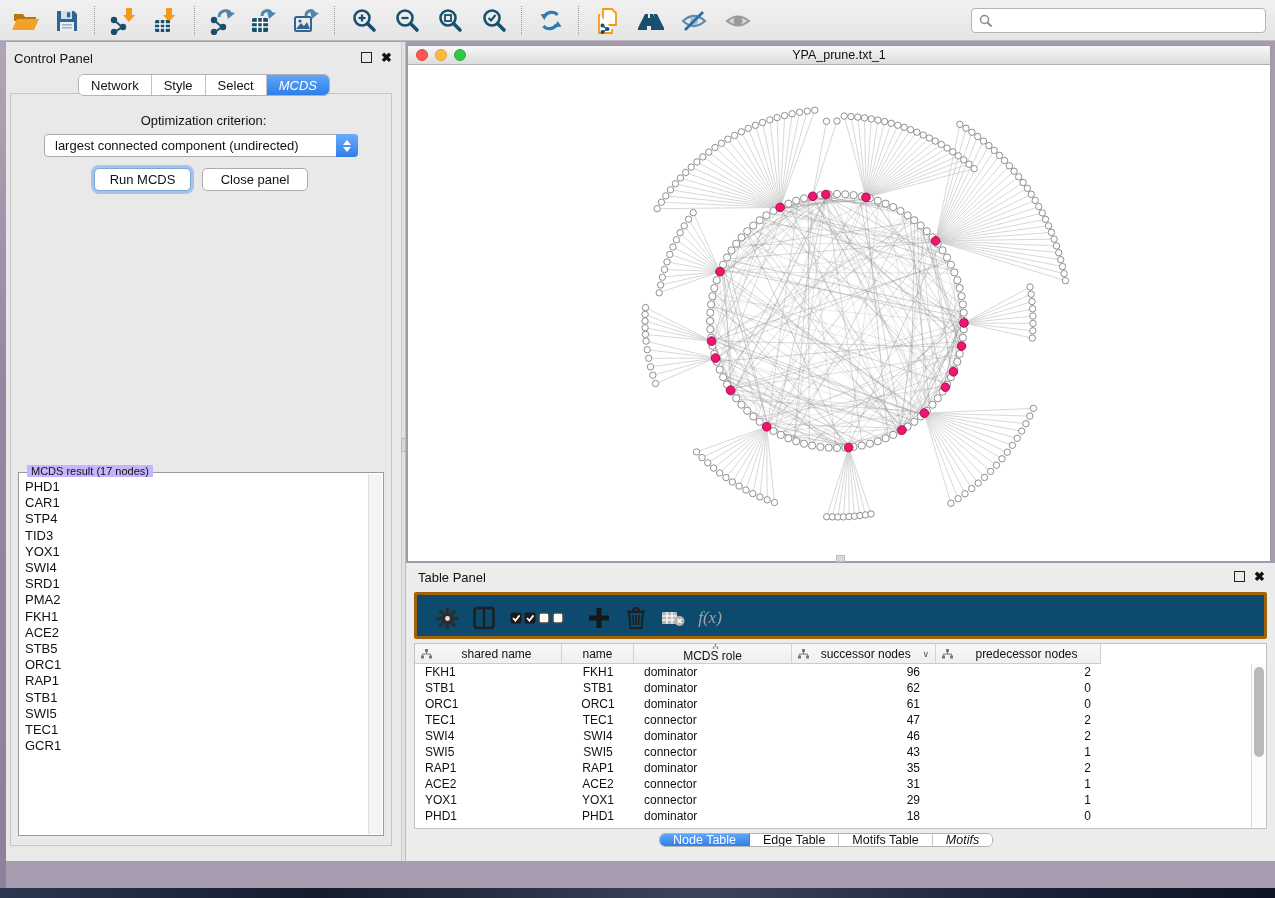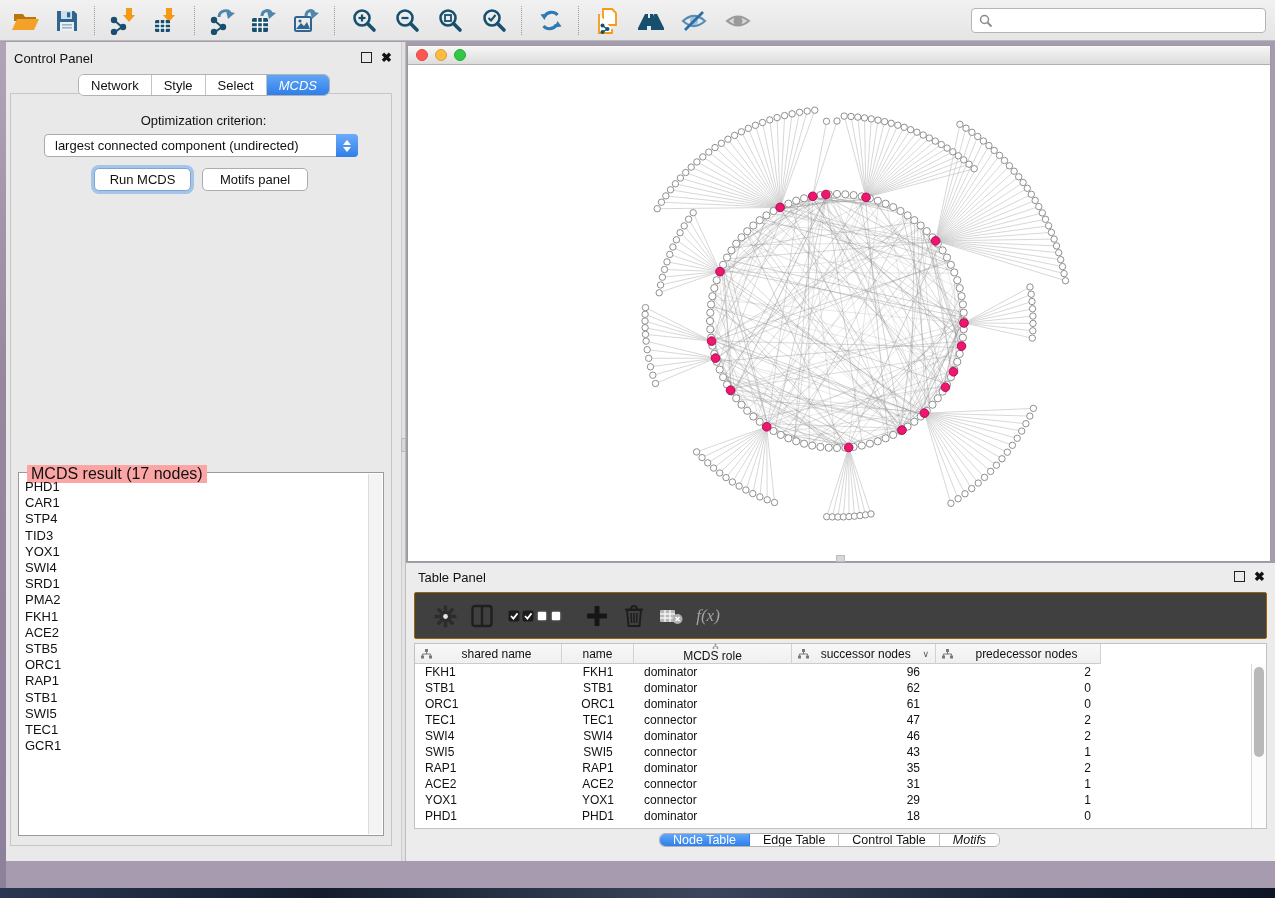--- a/index.html
+++ b/index.html
@@ -40,21 +40,21 @@
   #opt-select .val { font-size:13px; color:#111; padding-left:10px; flex:1; white-space:nowrap; }
   #opt-stepper { width:22px; height:23px; margin:-1px -1px -1px 0; border-radius:0 4px 4px 0;
     background:linear-gradient(#6cabfa,#2f7fe9); display:flex; flex-direction:column; align-items:center; justify-content:center; gap:2px; }
   .tri-up { width:0;height:0;border-left:4px solid transparent;border-right:4px solid transparent;border-bottom:5px solid #fff; }
   .tri-dn { width:0;height:0;border-left:4px solid transparent;border-right:4px solid transparent;border-top:5px solid #fff; }
   .mac-btn { position:absolute; height:23px; background:#fff; border:1px solid #acacac; border-radius:5px;
     font-size:13px; color:#111; display:flex; align-items:center; justify-content:center; }
   #run-btn { left:88px; top:126px; width:97px; box-shadow:0 0 0 3px rgba(110,165,235,.55); border-color:#7ba7d4; }
   #closepanel-btn { left:196px; top:126px; width:106px; }
   #mcds-fieldset { position:absolute; left:12px; top:430px; width:366px; height:364px; border:1px solid #9a9a9a; background:#fff; }
-  #mcds-legend { position:absolute; left:8px; top:-8px; background:#fca5a5; padding:0 4px; font-size:16px; color:#111; }
+  #mcds-legend { position:absolute; left:8px; top:-8px; background:#c4b5fd; padding:0 4px; font-size:11px; color:#111; }
   #mcds-list { position:absolute; left:1px; top:6px; bottom:1px; right:16px; overflow:hidden; }
   #mcds-list div { font-size:13px; color:#111; line-height:16.2px; padding-left:5px; }
   #mcds-scroll { position:absolute; right:1px; top:1px; bottom:1px; width:14px; background:#f4f4f4; border-left:1px solid #dcdcdc; }
   
   #v-splitter { position:absolute; left:401px; top:42px; width:5px; height:819px; background:#e2e2e2;
     border-left:1px solid #cdcdcd; border-right:1px solid #bdbdbd; }
   #v-grip { position:absolute; left:-1px; top:396px; width:5px; height:14px; background:#d7d7d7; border:1px solid #b9b9b9; }
   
   #network-window { position:absolute; left:407px; top:45px; width:864px; height:517px; background:#fff;
     border:1px solid #9c9c9c; }
@@ -63,21 +63,21 @@
     display:flex; align-items:center; }
   #nw-title { position:absolute; left:0; width:100%; text-align:center; font-size:12.5px; color:#111; }
   .light { width:12px; height:12px; border-radius:50%; display:inline-block; margin-left:8px; position:relative; z-index:2;}
   .light.red { background:#fc5753; border:1px solid #df4744; }
   .light.yellow { background:#fdbc40; border:1px solid #de9f34; }
   .light.green { background:#33c748; border:1px solid #27aa35; }
   #graph-svg { position:absolute; left:0; top:19px; }
   #h-grip { position:absolute; left:428px; top:509px; width:9px; height:7px; background:#d8d8d8; border:1px solid #bdbdbd; }
   
   #table-panel { position:absolute; left:406px; top:563px; width:869px; height:298px; background:#ececec; }
-  #tp-toolbar { position:absolute; left:8px; top:29px; width:853px; height:47px; background:#404040; border:1px solid #a16207; border-radius:2px; }
+  #tp-toolbar { position:absolute; left:8px; top:29px; width:853px; height:47px; background:#0c4a6e; border:3px solid #a16207; border-radius:2px; }
   .tp-icon { position:absolute; top:10px; width:26px; height:26px; display:flex; align-items:center; justify-content:center; }
   #fx-icon { font-family:"Liberation Serif",serif; font-style:italic; font-size:17px; color:#a2a2a2; }
   #node-table { position:absolute; left:8px; top:80px; width:853px; height:186px; background:#fff; border:1px solid #c2c2c2; }
   #nt-header { position:absolute; left:0; top:0; height:20px; display:flex; }
   .hcell { height:20px; background:linear-gradient(#f8f8f8,#efefef); border-right:1px solid #d2d2d2; border-bottom:1px solid #cccccc;
     display:flex; align-items:center; font-size:12px; color:#111; position:relative; }
   .hcell .hlabel { flex:1; text-align:center; }
   .hcell .hicon { margin-left:6px; }
   .hcell .sortv { font-size:9px; color:#555; margin-right:6px; }
   #nt-rows { position:absolute; left:0; top:20px; right:15px; bottom:0; overflow:hidden; }
@@ -282,21 +282,21 @@
 
   <div id="opt-select">
     <div class="val">largest connected component (undirected)</div>
     <div id="opt-stepper">
         <div class="tri-up"></div>
         <div class="tri-dn"></div>
       </div>
   </div>
 
   <div class="mac-btn" id="run-btn">Run MCDS</div>
-  <div class="mac-btn" id="closepanel-btn">Motifs panel</div>
+  <div class="mac-btn" id="closepanel-btn">Close panel</div>
 
   <div id="mcds-fieldset">
     <div id="mcds-legend">MCDS result (17 nodes)</div>
     <div id="mcds-list">
         <div>PHD1</div>
         <div>CAR1</div>
         <div>STP4</div>
         <div>TID3</div>
         <div>YOX1</div>
         <div>SWI4</div>
@@ -315,20 +315,21 @@
     <div id="mcds-scroll"></div>
   </div>
 </div>
 
 <div id="v-splitter">
   <div id="v-grip"></div>
 </div>
 
 <div id="network-window">
   <div id="nw-titlebar">
+    <div id="nw-title">YPA_prune.txt_1</div>
     <span class="light red"></span>
     <span class="light yellow" style="margin-left:7px"></span>
     <span class="light green" style="margin-left:7px"></span>
   </div>
   <svg id="graph-svg" width="862" height="496">
       <line x1="515.0" y1="346.7" x2="331.8" y2="334.5" stroke="#8e8e8e" stroke-width="0.75" opacity="0.41"></line>
       <line x1="307.6" y1="285.6" x2="538.5" y2="195.8" stroke="#8e8e8e" stroke-width="0.75" opacity="0.40"></line>
       <line x1="310.0" y1="217.6" x2="305.0" y2="240.4" stroke="#8e8e8e" stroke-width="0.75" opacity="0.50"></line>
       <line x1="440.5" y1="380.5" x2="376.9" y2="369.6" stroke="#8e8e8e" stroke-width="0.75" opacity="0.27"></line>
       <line x1="526.0" y1="177.2" x2="329.8" y2="180.0" stroke="#8e8e8e" stroke-width="0.75" opacity="0.34"></line>
@@ -1179,21 +1180,21 @@
         </div>
       </div>
     <div id="nt-scroll">
         <div id="nt-thumb"></div>
       </div>
   </div>
 
   <div class="seg" id="tp-tabs">
     <div class="seg-item active">Node Table</div>
     <div class="seg-item">Edge Table</div>
-    <div class="seg-item">Control Table</div>
+    <div class="seg-item">Motifs Table</div>
     <div class="seg-item">Motifs</div>
   </div>
 </div>
 
 <div id="status-bar">
   <div id="list-btn">
     <svg width="18" height="14" viewBox="0 0 18 14">
       <g fill="#1c1c1c">
         <rect x="0" y="0.5" width="3" height="3"></rect>
           <rect x="5" y="0.5" width="13" height="3"></rect>

